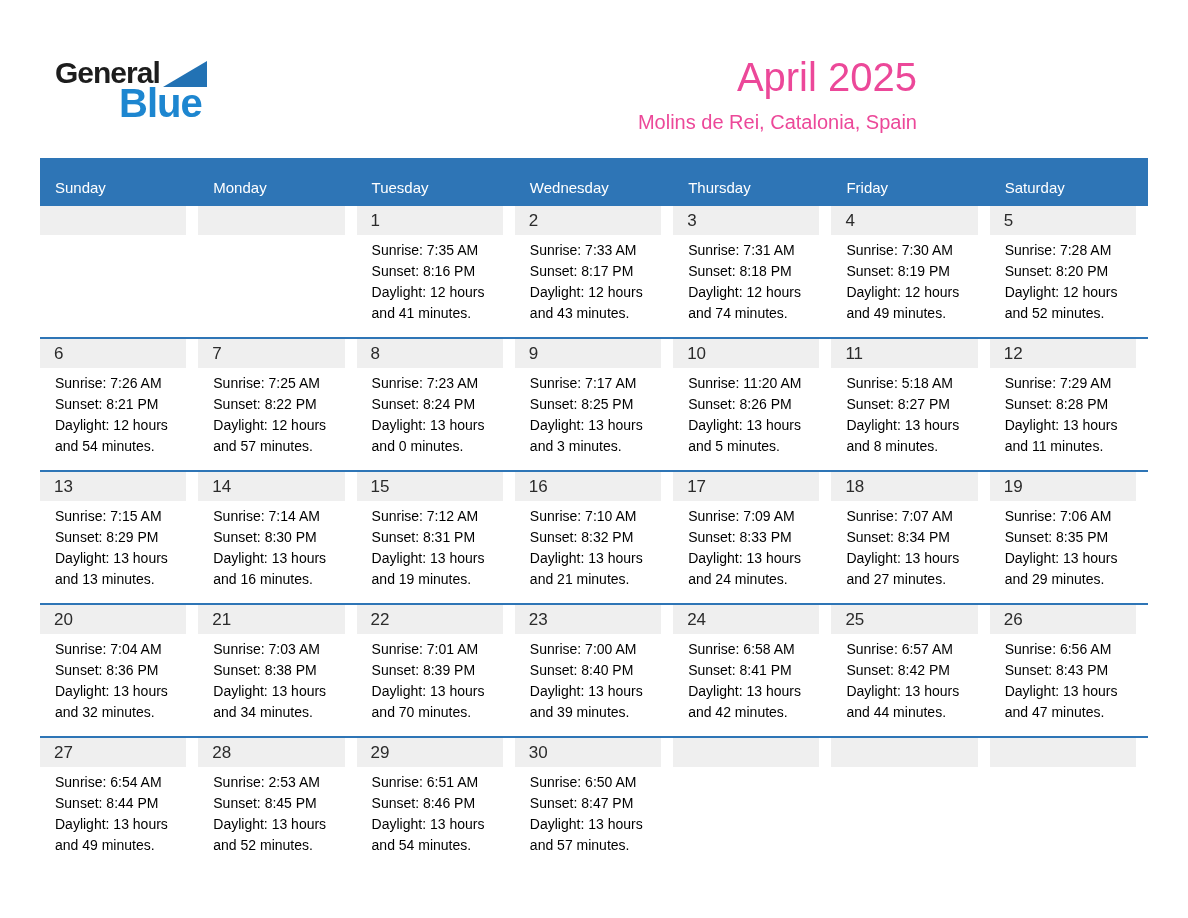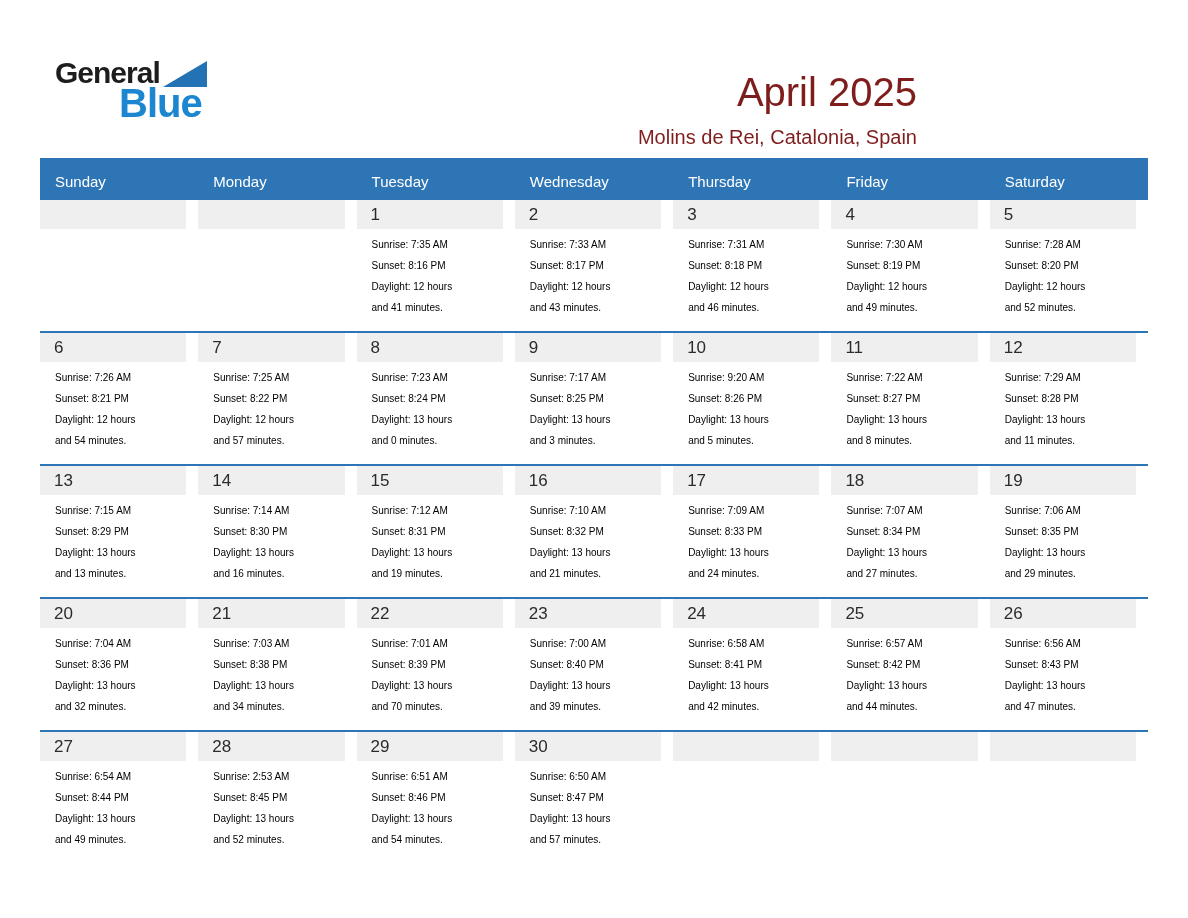--- a/index.html
+++ b/index.html
@@ -49,24 +49,24 @@
     font-size: 40px;
     font-weight: 700;
     letter-spacing: -1px;
     color: var(--logo-blue);
     margin-left: 59px;
     margin-top: -7px;
     text-align: center;
   }
   .titles {
     position: absolute;
-    top: 68px;
+    top: 53px;
     right: 40px;
     text-align: right;
-    color: #7f1d1d;
+    color: #ec4899;
   }
   .page-title {
     font-size: 40px;
     font-weight: 400;
     line-height: 48px;
   }
   .page-subtitle {
     font-size: 20px;
     font-weight: 400;
     line-height: 30px;
@@ -80,41 +80,41 @@
     width: 1108px;
     border-collapse: collapse;
     table-layout: fixed;
   }
   table.cal thead th {
     background: var(--header-blue);
     color: #ffffff;
     font-size: 15px;
     font-weight: 400;
     text-align: left;
-    padding: 15px 0 8px 15px;
+    padding: 21px 0 8px 15px;
   }
   table.cal tbody tr {
     border-top: 2px solid var(--header-blue);
   }
   table.cal tbody td {
     vertical-align: top;
     padding: 0;
   }
   .band {
     background: var(--band-gray);
     margin-right: 12px;
     height: 24px;
     padding: 3px 0 2px 14px;
     font-size: 17px;
     line-height: 24px;
     color: #2b2b2b;
   }
   .details {
     padding: 5px 8px 13px 15px;
-    font-size: 10px;
+    font-size: 14px;
     line-height: 21px;
     color: #000;
   }
 </style>
 </head>
 <body>
 
 <div class="page">
 
   <div class="logo">
@@ -171,21 +171,21 @@
               <div>Daylight: 12 hours</div>
               <div>and 43 minutes.</div>
             </div>
           </td>
           <td>
             <div class="band"><span>3</span></div>
             <div class="details">
               <div>Sunrise: 7:31 AM</div>
               <div>Sunset: 8:18 PM</div>
               <div>Daylight: 12 hours</div>
-              <div>and 46 minutes.</div>
+              <div>and 74 minutes.</div>
             </div>
           </td>
           <td>
             <div class="band"><span>4</span></div>
             <div class="details">
               <div>Sunrise: 7:30 AM</div>
               <div>Sunset: 8:19 PM</div>
               <div>Daylight: 12 hours</div>
               <div>and 49 minutes.</div>
             </div>
@@ -233,30 +233,30 @@
             <div class="details">
               <div>Sunrise: 7:17 AM</div>
               <div>Sunset: 8:25 PM</div>
               <div>Daylight: 13 hours</div>
               <div>and 3 minutes.</div>
             </div>
           </td>
           <td>
             <div class="band"><span>10</span></div>
             <div class="details">
-              <div>Sunrise: 9:20 AM</div>
+              <div>Sunrise: 11:20 AM</div>
               <div>Sunset: 8:26 PM</div>
               <div>Daylight: 13 hours</div>
               <div>and 5 minutes.</div>
             </div>
           </td>
           <td>
             <div class="band"><span>11</span></div>
             <div class="details">
-              <div>Sunrise: 7:22 AM</div>
+              <div>Sunrise: 5:18 AM</div>
               <div>Sunset: 8:27 PM</div>
               <div>Daylight: 13 hours</div>
               <div>and 8 minutes.</div>
             </div>
           </td>
           <td>
             <div class="band"><span>12</span></div>
             <div class="details">
               <div>Sunrise: 7:29 AM</div>
               <div>Sunset: 8:28 PM</div>

